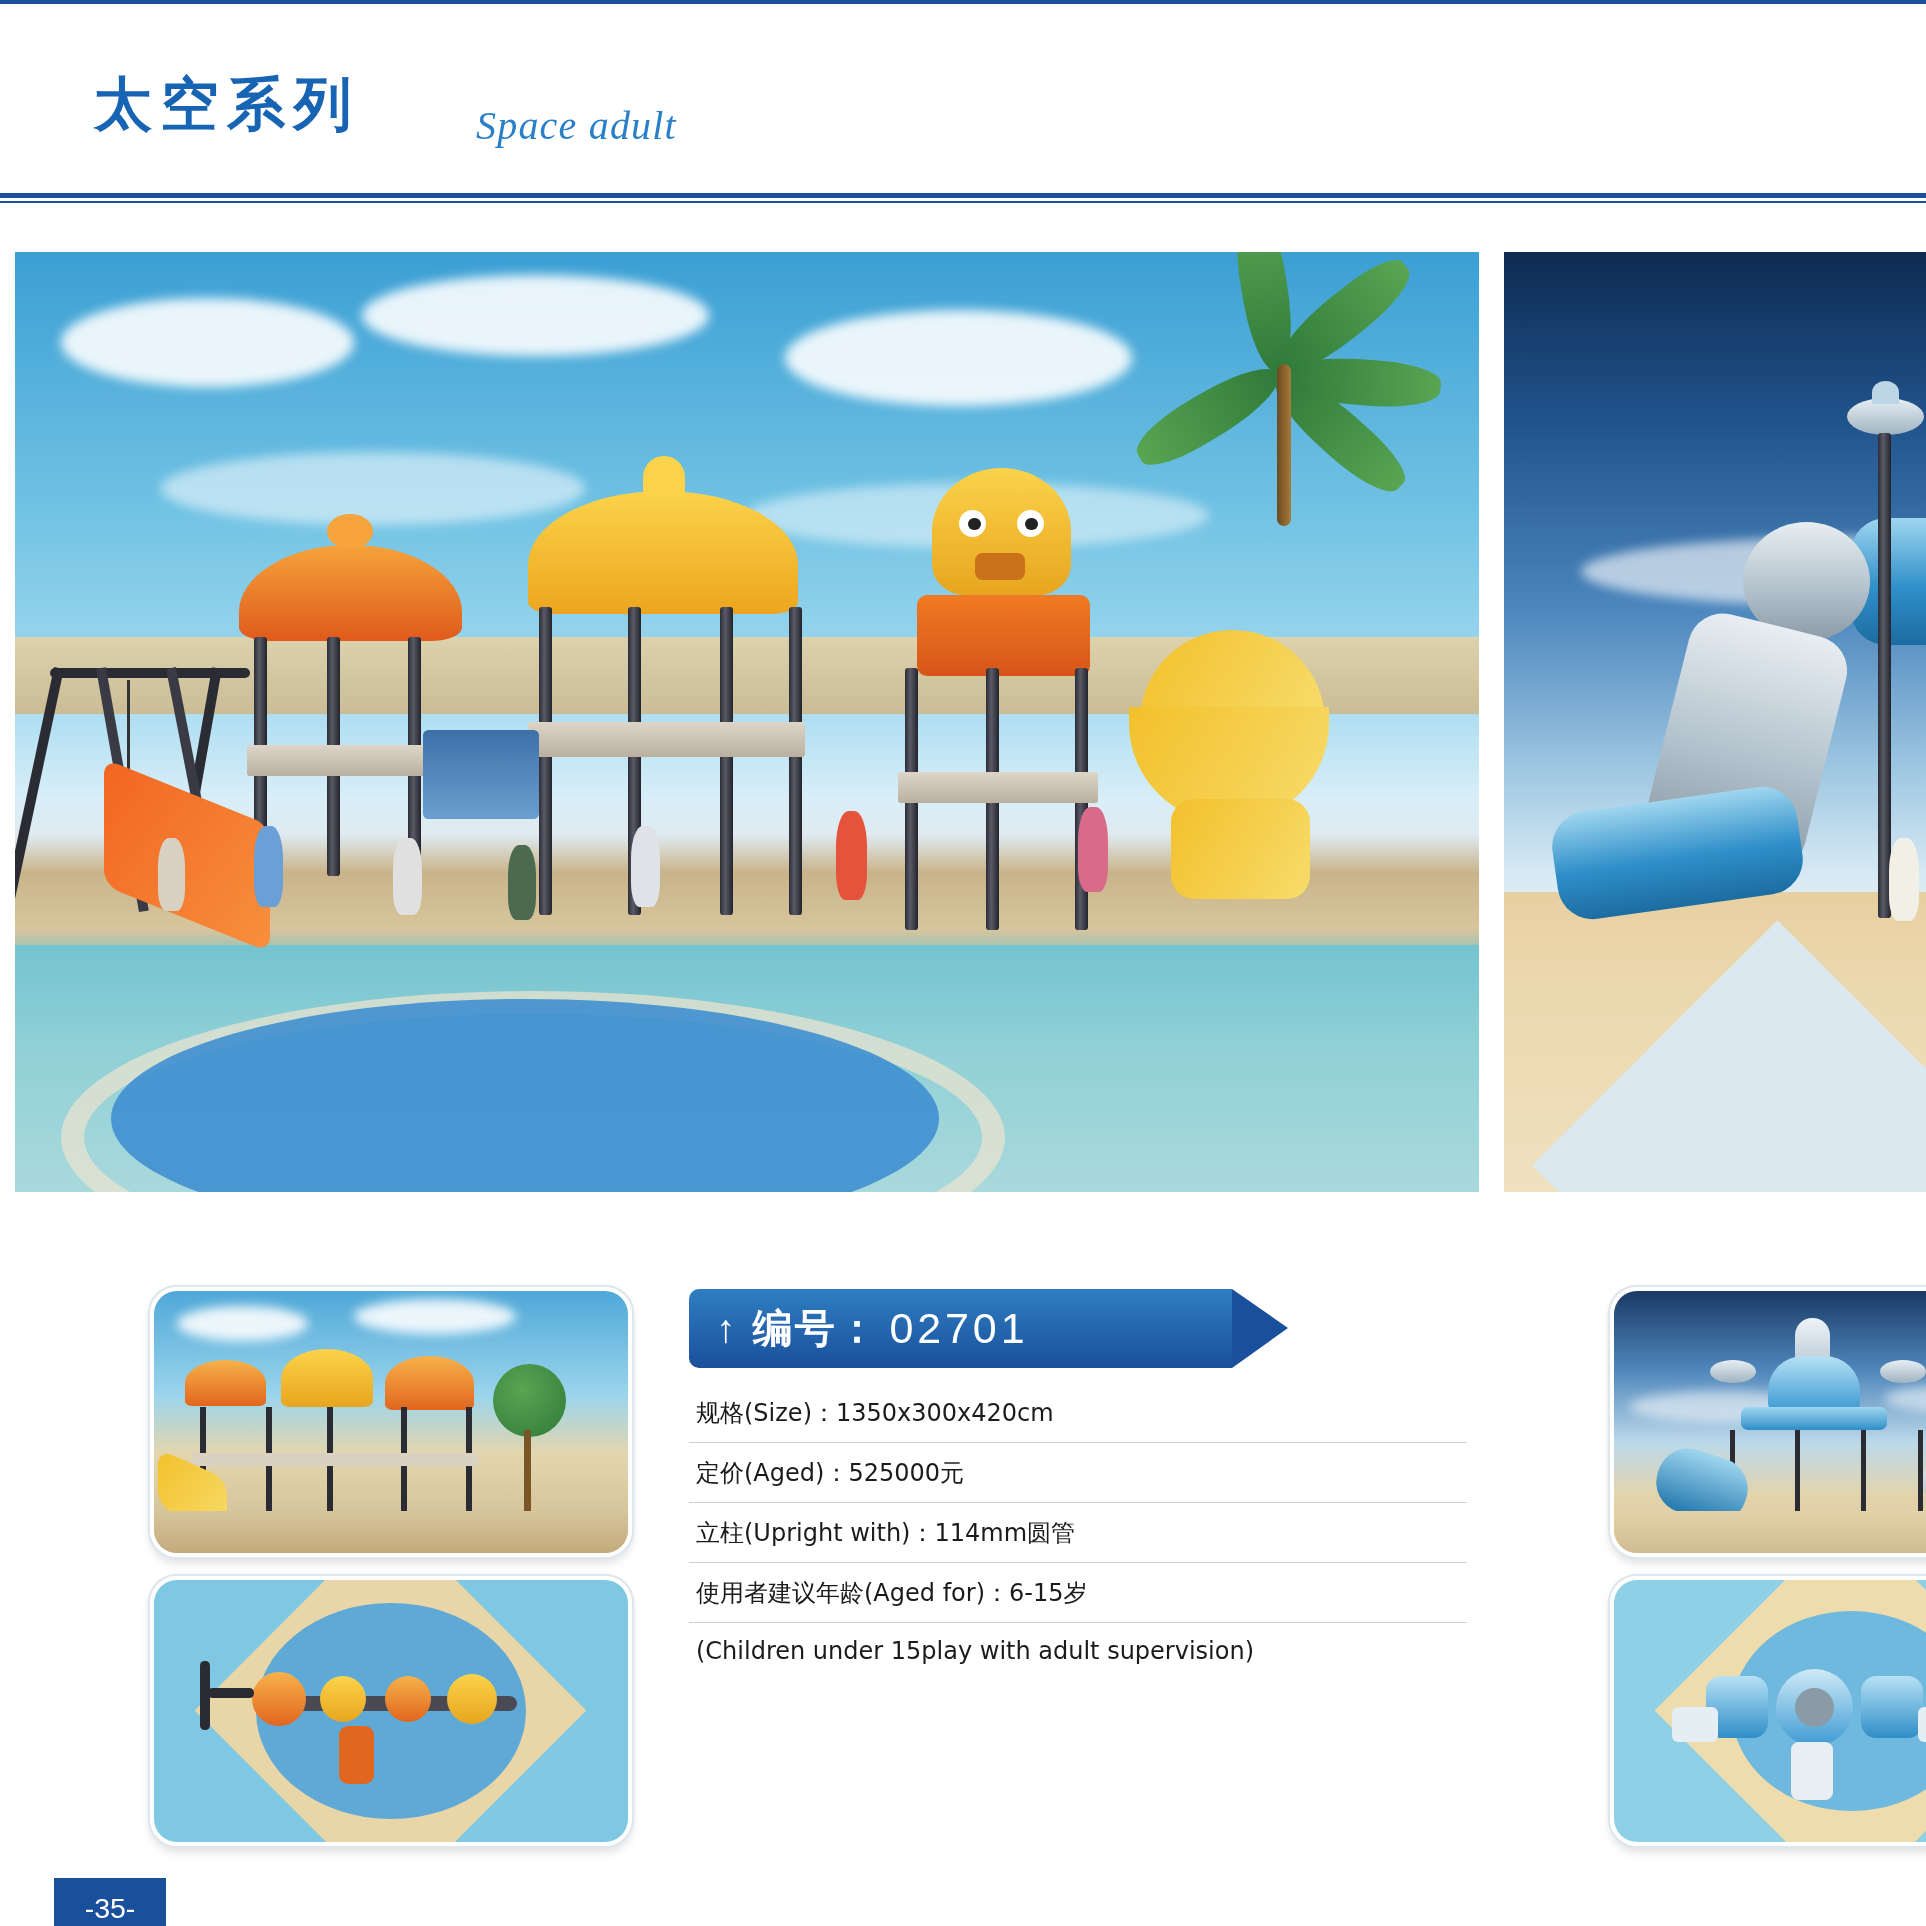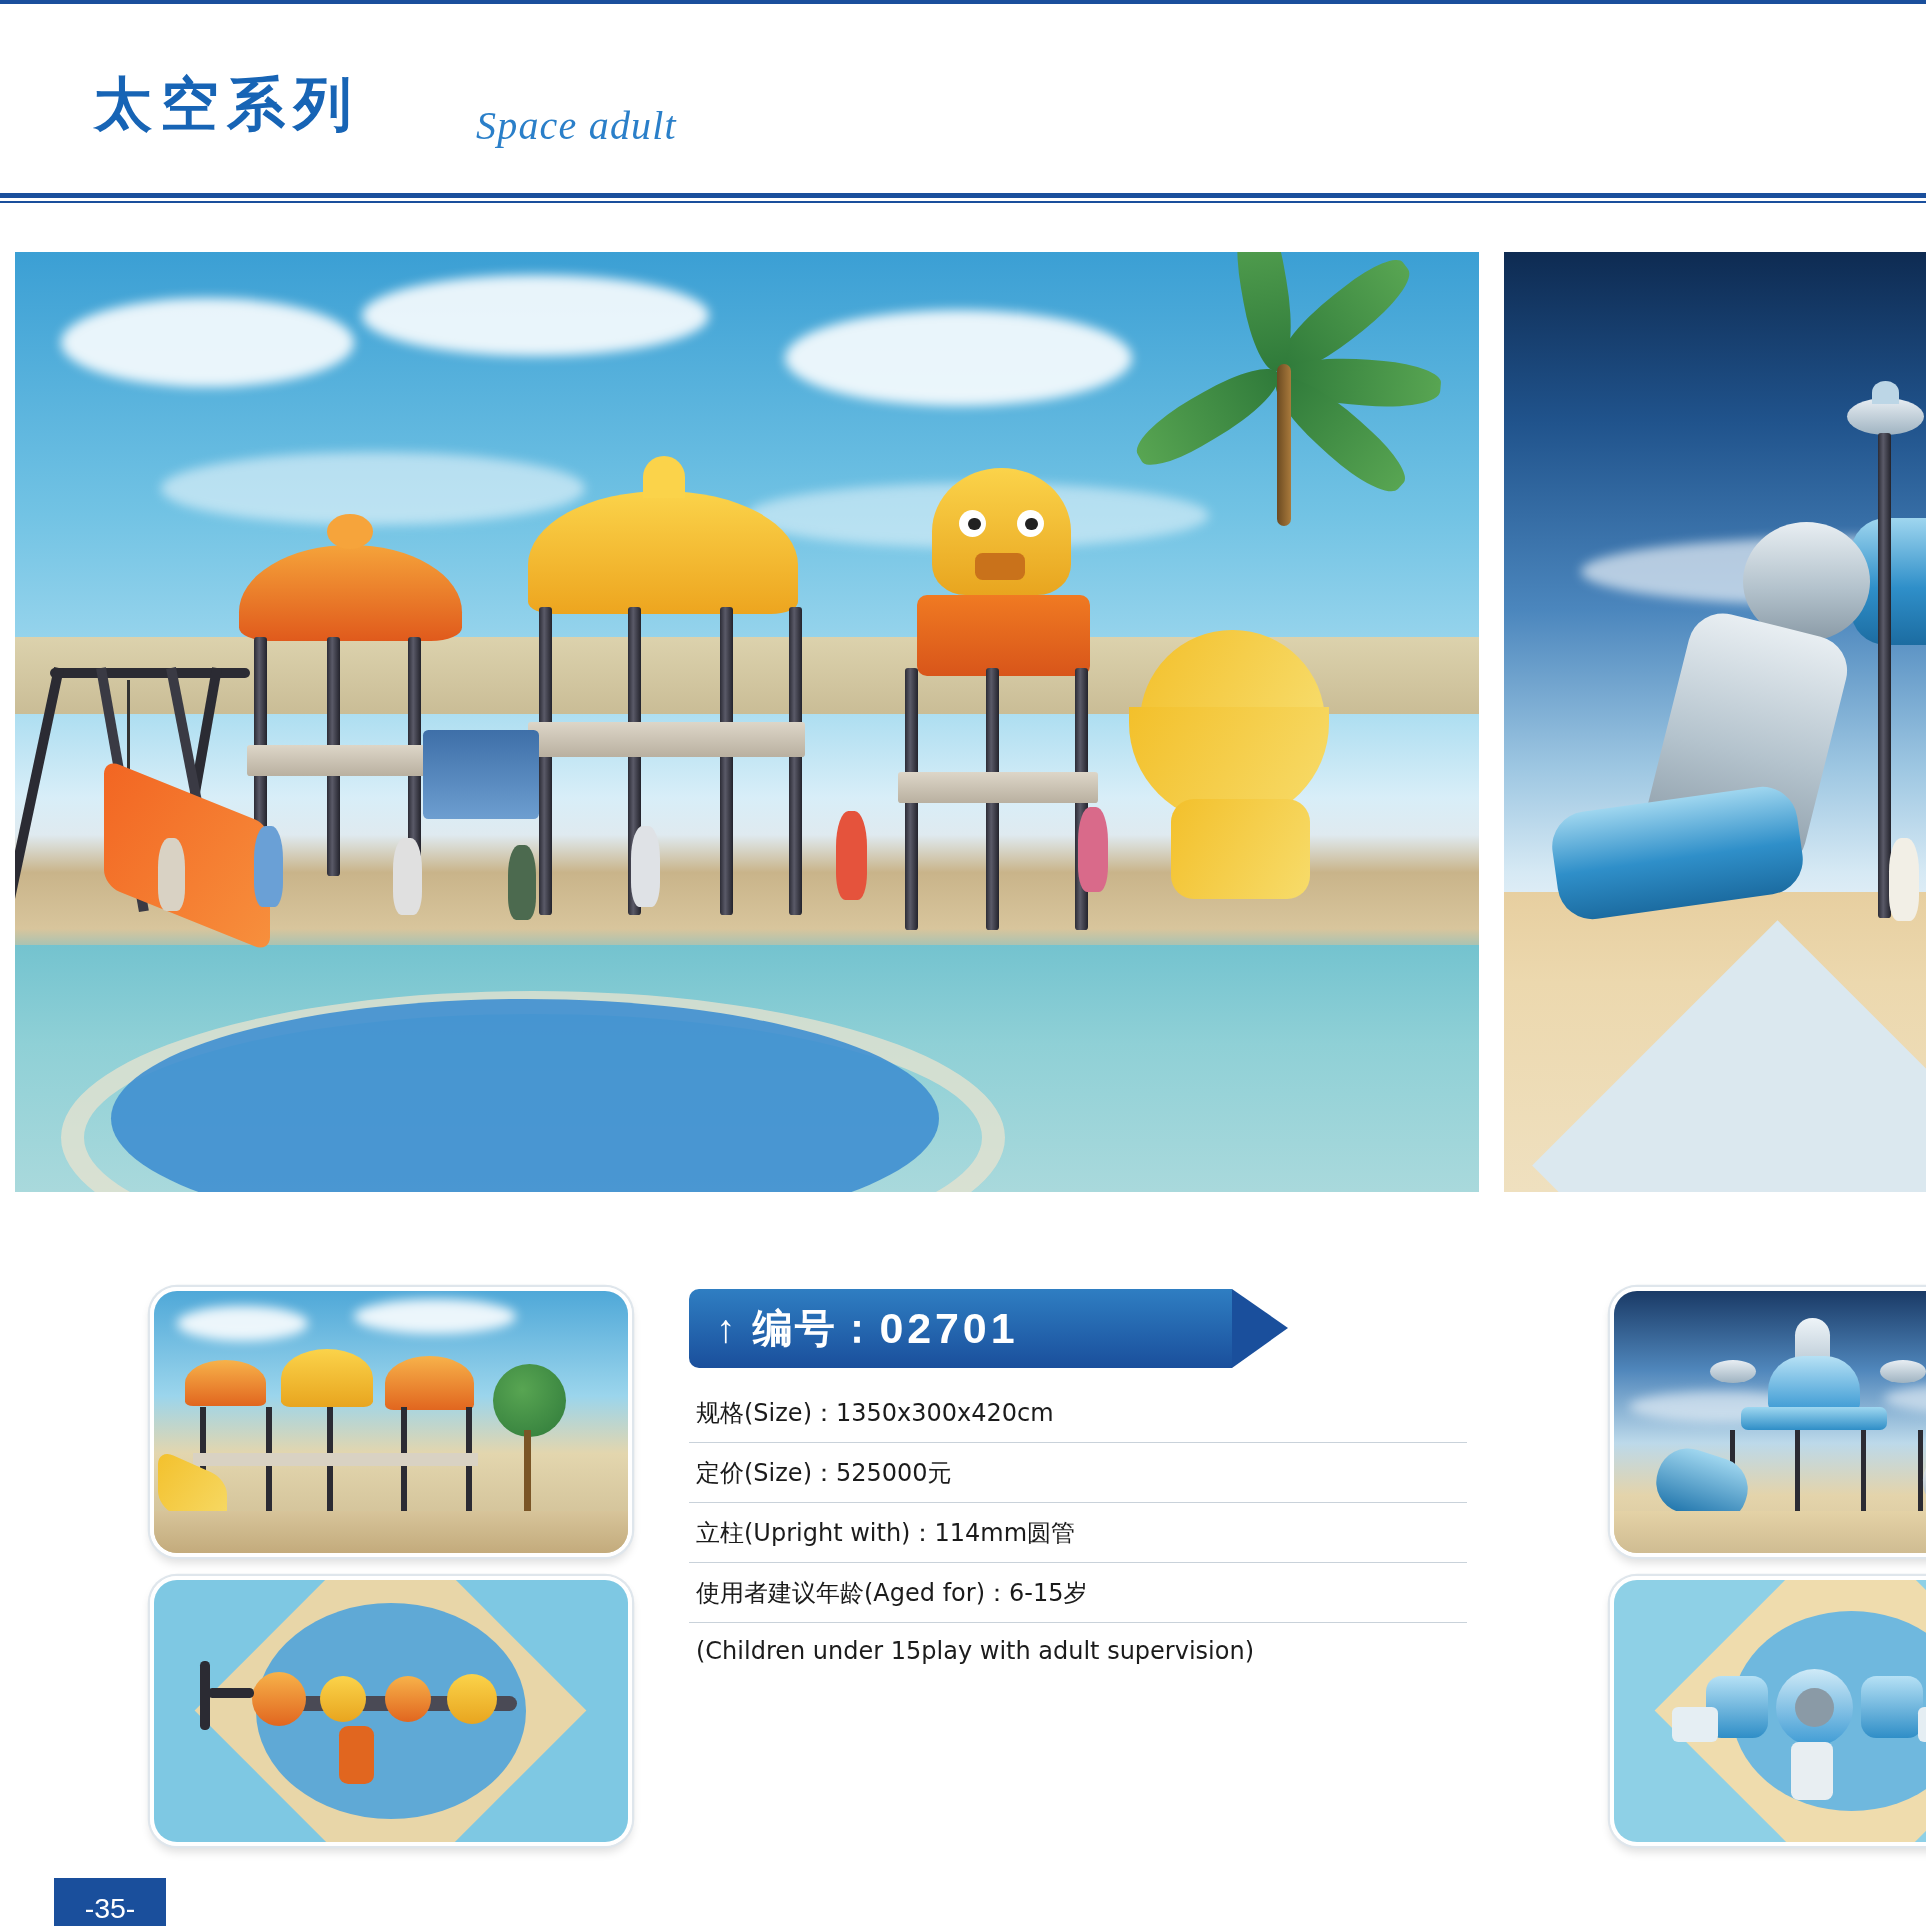--- a/index.html
+++ b/index.html
@@ -277,24 +277,24 @@
   }
   .tag-label {
     margin-left: 17px;
     color: #ffffff;
     font-size: 40px;
     font-weight: bold;
     letter-spacing: 2.3px;
     font-family: "DejaVu Sans", sans-serif;
   }
   .tag-code {
-    margin-left: 0;
+    margin-left: 10px;
     color: #ffffff;
     font-size: 43px;
-    font-weight: bold;
+    font-weight: normal;
     letter-spacing: 3.9px;
     font-family: "Liberation Sans", sans-serif;
   }
 
   .spec-list {
     position: absolute;
     left: 539px;
     top: 127px;
     width: 778px;
   }
@@ -485,21 +485,21 @@
   <div class="tagwrap">
     <div class="tag">
       <span class="tag-arrow">↑</span>
       <span class="tag-label">编号：</span>
       <span class="tag-code">02701</span>
     </div>
   </div>
 
   <div class="spec-list">
     <div class="spec-row">规格(Size)：1350x300x420cm</div>
-    <div class="spec-row">定价(Size)：525000元</div>
+    <div class="spec-row">定价(Aged)：525000元</div>
     <div class="spec-row">立柱(Upright with)：114mm圆管</div>
     <div class="spec-row">使用者建议年龄(Aged for)：6-15岁</div>
     <div class="spec-row">(Children under 15play with adult supervision)</div>
   </div>
 </div>
 
 <div class="product product-right">
 
   <div class="thumb thumb-top">
     <div style="position:absolute;inset:0;background:linear-gradient(to bottom,#1a3a66 0%,#4f86bb 30%,#bcd9ea 58%,#e4d4ab 78%,#d6c49a 100%);"></div>

